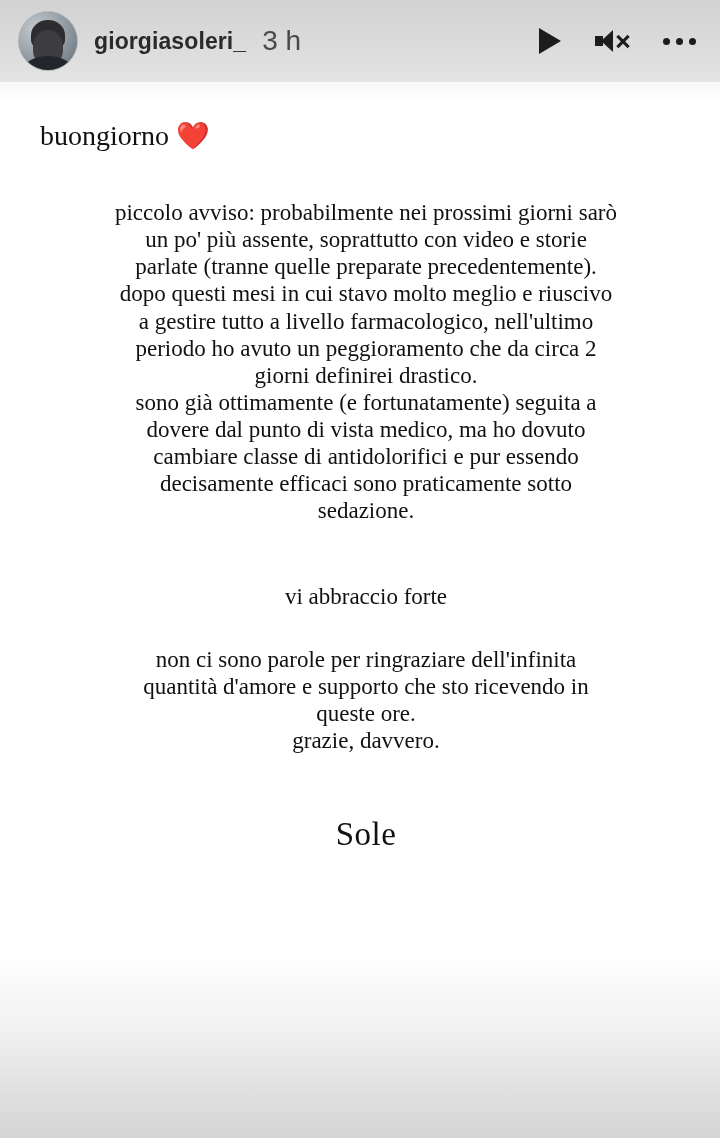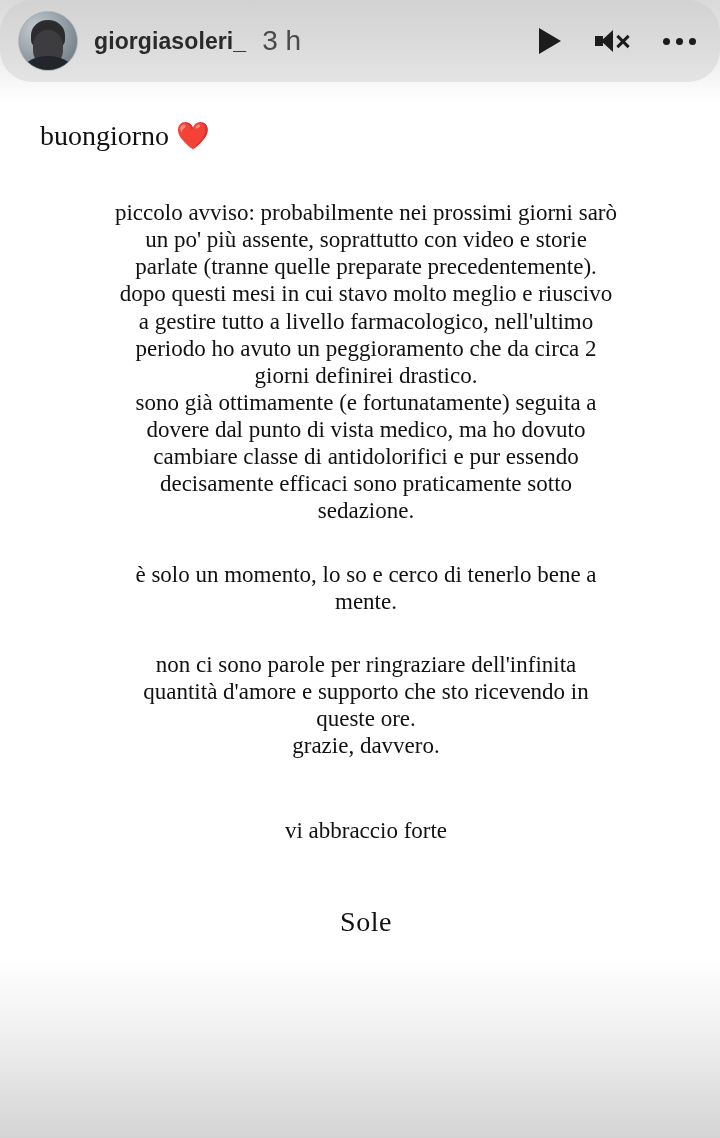--- a/index.html
+++ b/index.html
@@ -27,21 +27,20 @@
     position: absolute;
     top: 0;
     left: 0;
     right: 0;
     height: 82px;
     display: flex;
     align-items: center;
     padding: 0 24px 0 18px;
     box-sizing: border-box;
     background: linear-gradient(180deg, #d2d2d2 0%, #dcdcdc 60%, #e4e4e4 100%);
-    border-radius: 32px;
   }
   .avatar {
     width: 58px;
     height: 58px;
     border-radius: 50%;
     flex: 0 0 auto;
     background: #8f9aa3;
     border: 1px solid #b9b9b9;
     position: relative;
     overflow: hidden;
@@ -192,21 +191,21 @@
     margin: 16px;
     white-space: pre-wrap;
     text-align: center;
   }
   .p-main { margin-top: 46px; }
   .p-moment { margin-top: 36px; }
   .p-thanks { margin-top: 36px; }
   .p-hug { margin-top: 58px; }
   .signature {
     text-align: center;
-    font-size: 28px;
+    font-size: 33px;
     margin-top: 62px;
     letter-spacing: 0.5px;
   }
 </style>
 </head>
 <body>
 
 <div class="story">
 
   <div class="header">
@@ -251,24 +250,22 @@
 parlate (tranne quelle preparate precedentemente).
 dopo questi mesi in cui stavo molto meglio e riuscivo
 a gestire tutto a livello farmacologico, nell'ultimo
 periodo ho avuto un peggioramento che da circa 2
 giorni definirei drastico.
 sono già ottimamente (e fortunatamente) seguita a
 dovere dal punto di vista medico, ma ho dovuto
 cambiare classe di antidolorifici e pur essendo
 decisamente efficaci sono praticamente sotto
 sedazione.</p>
-    <p class="para p-moment">è solo un momento, lo so e cerco di tenerlo bene a
-mente.</p>
+    <p class="para p-hug">vi abbraccio forte</p>
     <p class="para p-thanks">non ci sono parole per ringraziare dell'infinita
 quantità d'amore e supporto che sto ricevendo in
 queste ore.
 grazie, davvero.</p>
-    <p class="para p-hug">vi abbraccio forte</p>
 
     <div class="signature">Sole</div>
   </div>
 
 </div>
 
 </body></html>

